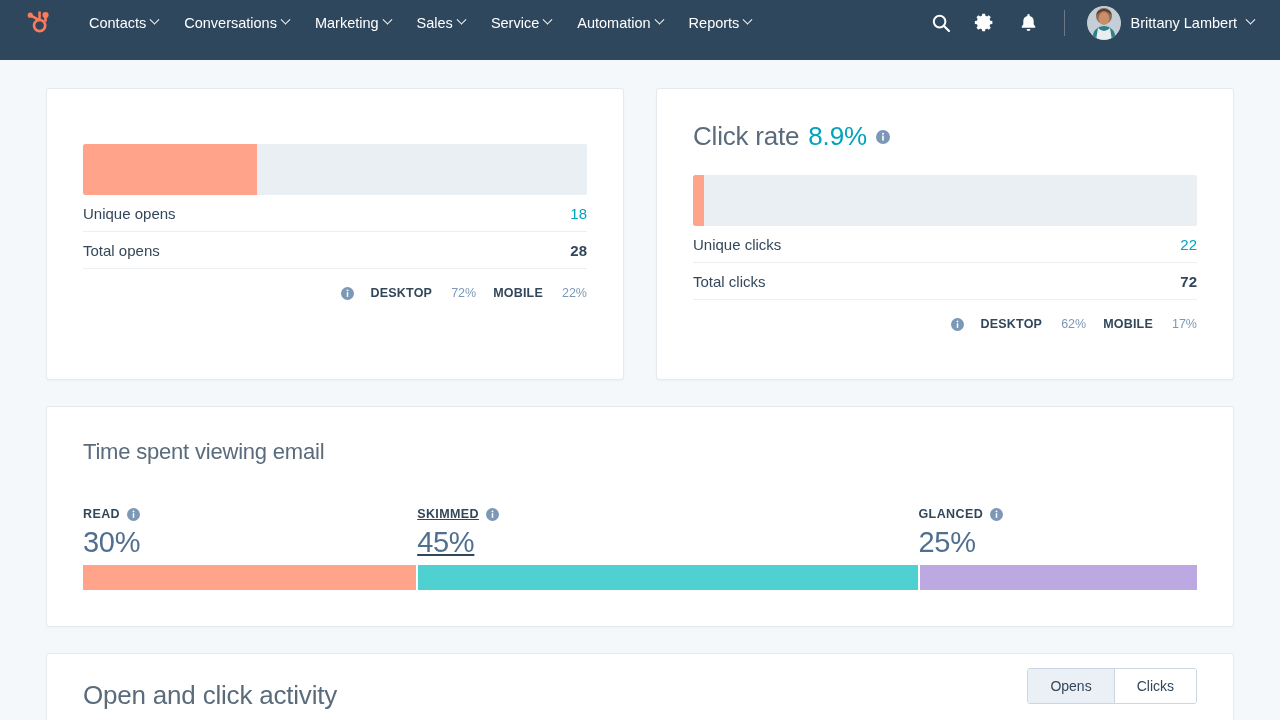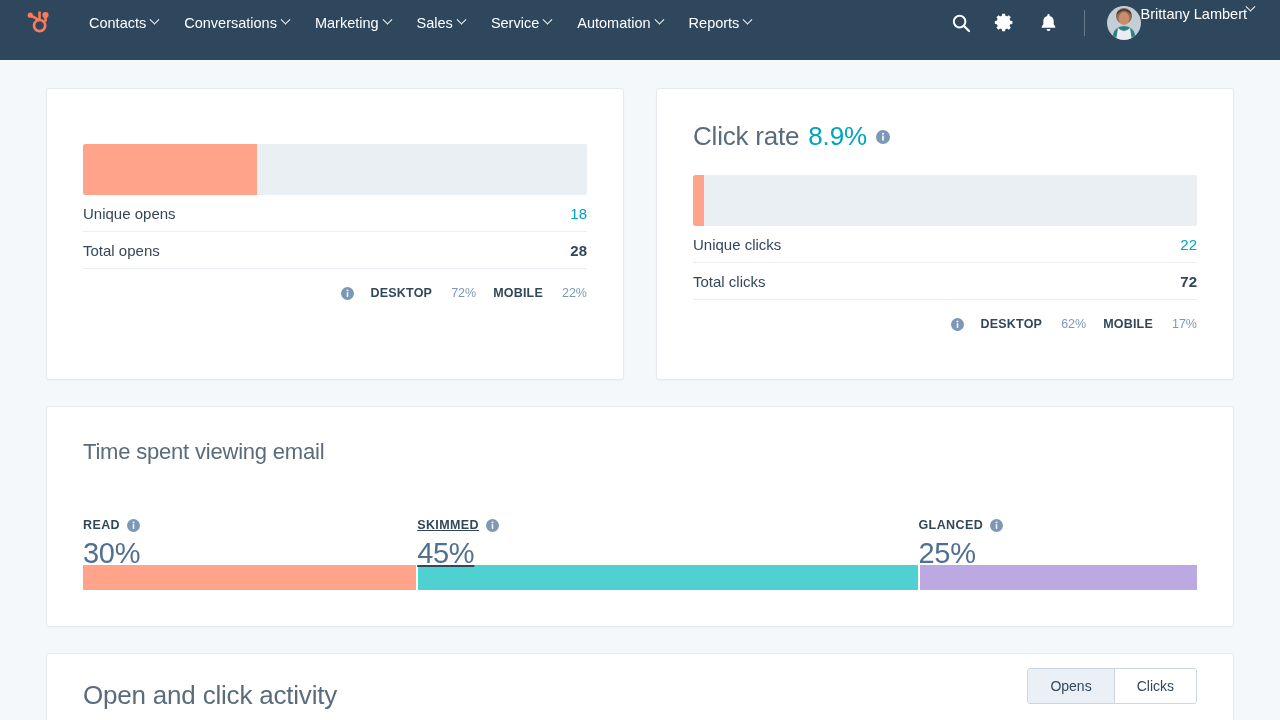--- a/index.html
+++ b/index.html
@@ -83,21 +83,22 @@
 
   .nav-divider {
     width: 1px;
     height: 26px;
     background: rgba(255,255,255,0.28);
     margin: 0 12px 0 10px;
   }
 
   .user-area {
     display: flex;
-    align-items: flex-start;
+    align-items: center;
+    gap: 10px;
     cursor: pointer;
     padding: 4px 6px 4px 4px;
     border-radius: 3px;
   }
 
   .avatar {
     width: 34px;
     height: 34px;
     border-radius: 50%;
     overflow: hidden;
@@ -211,21 +212,21 @@
     letter-spacing: -0.2px;
   }
 
   .time-metrics {
     position: relative;
     margin-top: 38px;
     height: 62px;
   }
   .metric {
     position: absolute;
-    top: 15px;
+    top: 4px;
   }
   .metric-head {
     display: flex;
     align-items: center;
     gap: 7px;
     font-size: 12.5px;
     font-weight: bold;
     color: #33475B;
     letter-spacing: 0.4px;
   }

